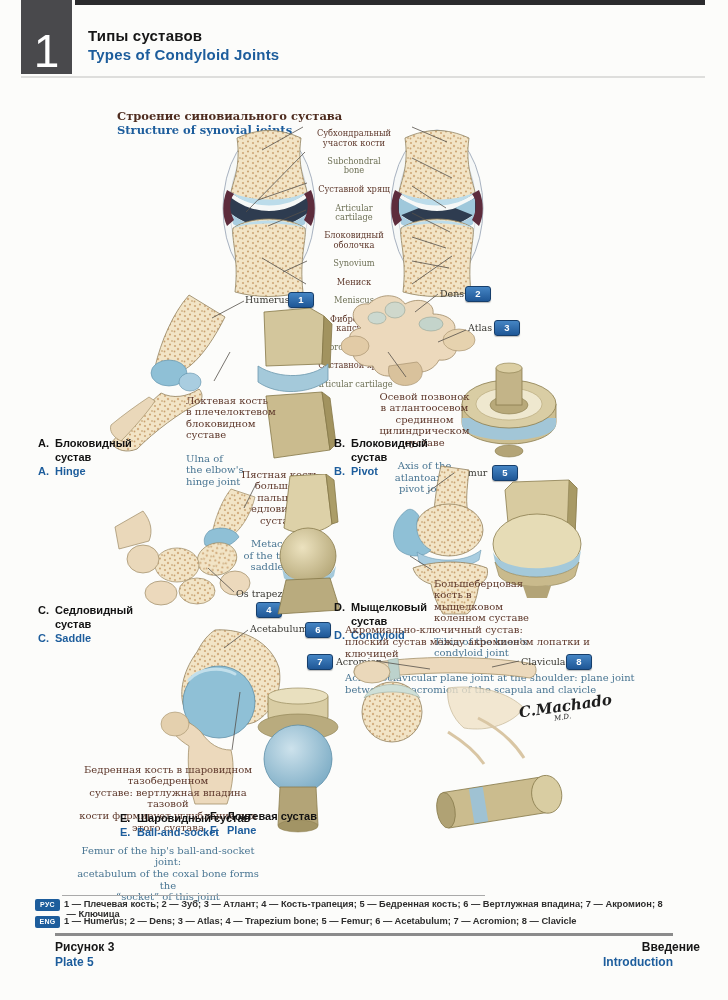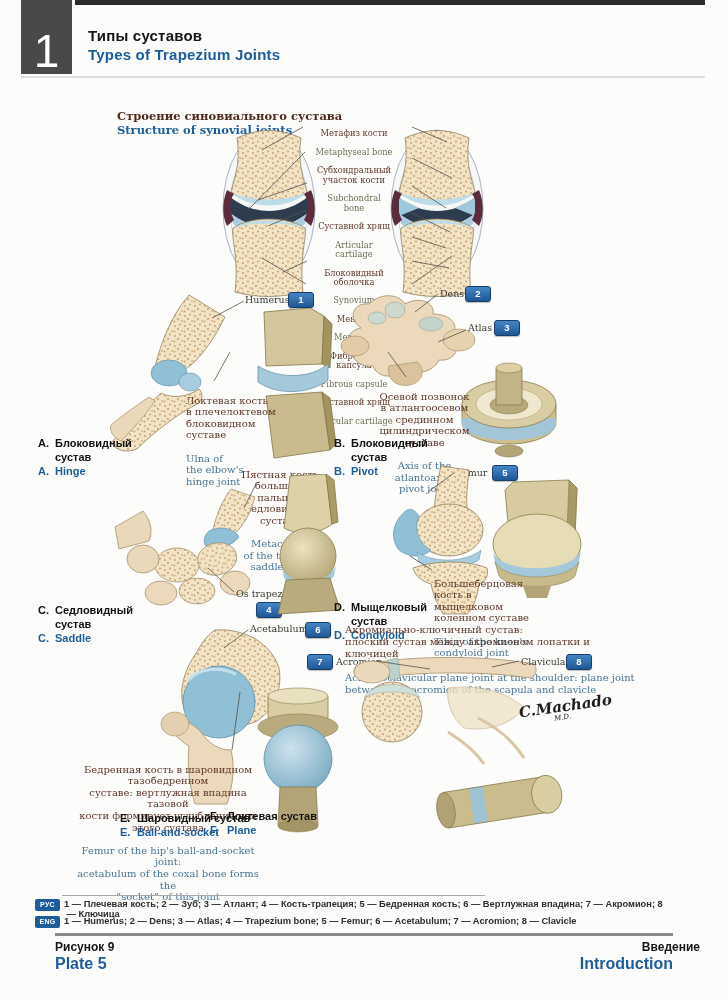--- a/index.html
+++ b/index.html
@@ -46,21 +46,21 @@
   
   #legend-rule{left:62px;top:895px;width:423px;height:1px;background:#a9a9a9;}
   .lgbadge{position:absolute;width:25px;height:12px;background:#1d5d9c;border-radius:2px;
      color:#fff;font-weight:bold;font-size:7px;text-align:center;line-height:12px;letter-spacing:.3px;}
   .lgrow{font-size:9.3px;color:#2d2d2d;width:645px;}
   .ln{font-weight:bold;}
   .lt{white-space:pre;font-weight:bold;}
   
   #footer-rule{left:55px;top:933px;width:618px;height:3px;background:#8b8b8b;}
   .foot-ru{font-weight:bold;font-size:12px;color:#161616;}
-  .foot-en{font-weight:bold;font-size:16px;color:#1d5d9c;}
+  .foot-en{font-weight:bold;font-size:12px;color:#1d5d9c;}
   .tr{text-align:right;}
   svg{display:block;}
 </style>
 </head>
 <body>
 
 <div id="page">
 
   <svg width="0" height="0" style="position:absolute">
     <defs>
@@ -81,21 +81,21 @@
           <stop offset="100%" stop-color="#b0a272"></stop>
       </radialGradient>
     </defs>
   </svg>
 
   <div class="abs" id="chapter-box">
     <span>1</span>
   </div>
   <div class="abs" id="top-bar"></div>
   <div class="abs title-ru" style="left:88px;top:27px">Типы суставов</div>
-  <div class="abs title-en" style="left:88px;top:46px">Types of Trapezium Joints</div>
+  <div class="abs title-en" style="left:88px;top:46px">Types of Condyloid Joints</div>
   <div class="abs" id="header-rule"></div>
 
   <div class="abs s-head-ru" style="left:117px;top:109px">Строение синовиального сустава</div>
   <div class="abs s-head-en" style="left:117px;top:123px">Structure of synovial joints</div>
 
   <svg class="abs" style="left:213px;top:116px" width="272" height="182" viewBox="0 0 272 182">
     <g transform="translate(8,4)">
       <ellipse cx="48" cy="88" rx="46" ry="78" fill="#f6f8f7" stroke="#a8b2c0" stroke-width="1"></ellipse>
       <ellipse cx="48" cy="88" rx="39" ry="70" fill="none" stroke="#c9d1db" stroke-width="0.8"></ellipse>
       <path d="M16,18 C20,46 12,62 10,72 C28,88 68,88 86,72 C84,62 76,46 80,18 C58,8 38,8 16,18 Z" fill="url(#trab)" stroke="#8f815f" stroke-width="0.8"></path>
@@ -117,24 +117,20 @@
       <path d="M86,78 L66,88 L86,96 Z" fill="#9fc8db"></path>
       <path d="M10,94 C34,112 62,112 86,94 L84,104 C62,118 34,118 12,104 Z" fill="#a9cde0"></path>
       <path d="M6,70 C1,82 1,96 6,106 L13,100 C8,91 8,80 13,74 Z" fill="#5d2c3c"></path>
       <path d="M90,70 C95,82 95,96 90,106 L83,100 C88,91 88,80 83,74 Z" fill="#5d2c3c"></path>
       <path d="M14,172 C18,138 10,118 12,108 C30,96 66,96 84,108 C86,118 78,138 82,172 C58,178 36,178 14,172 Z" fill="url(#trab)" stroke="#8f815f" stroke-width="0.8"></path>
       <path d="M12,108 C30,98 66,98 84,108 C66,102 30,102 12,108 Z" fill="#bcdcea"></path>
     </g>
   </svg>
 
   <div class="abs lblcol" style="left:302px;top:120px">
-    <div class="lbl">
-      <span class="ru-t">Метафиз кости</span><br>
-      <span class="en-olive">Metaphyseal bone</span>
-    </div>
     <div class="lbl">
       <span class="ru-t pre">Субхондральный
 участок кости</span><br>
       <span class="en-olive pre">Subchondral
 bone</span>
     </div>
     <div class="lbl">
       <span class="ru-t">Суставной хрящ</span><br>
       <span class="en-olive pre">Articular
 cartilage</span>
@@ -431,18 +427,18 @@
   <div class="lgbadge" style="left:35px;top:899px">РУС</div>
   <div class="abs lgrow" style="left:64px;top:899px">
     <span class="ln">1</span><span class="lt"> — Плечевая кость; </span><span class="ln">2</span><span class="lt"> — Зуб; </span><span class="ln">3</span><span class="lt"> — Атлант; </span><span class="ln">4</span><span class="lt"> — Кость-трапеция; </span><span class="ln">5</span><span class="lt"> — Бедренная кость; </span><span class="ln">6</span><span class="lt"> — Вертлужная впадина; </span><span class="ln">7</span><span class="lt"> — Акромион; </span><span class="ln">8</span><span class="lt"> — Ключица</span>
   </div>
   <div class="lgbadge" style="left:35px;top:916px">ENG</div>
   <div class="abs lgrow" style="left:64px;top:916px">
     <span class="ln">1</span><span class="lt"> — Humerus; </span><span class="ln">2</span><span class="lt"> — Dens; </span><span class="ln">3</span><span class="lt"> — Atlas; </span><span class="ln">4</span><span class="lt"> — Trapezium bone; </span><span class="ln">5</span><span class="lt"> — Femur; </span><span class="ln">6</span><span class="lt"> — Acetabulum; </span><span class="ln">7</span><span class="lt"> — Acromion; </span><span class="ln">8</span><span class="lt"> — Clavicle</span>
   </div>
 
   <div class="abs" id="footer-rule"></div>
-  <div class="abs foot-ru" style="left:55px;top:940px">Рисунок 9</div>
+  <div class="abs foot-ru" style="left:55px;top:940px">Рисунок 3</div>
   <div class="abs foot-en" style="left:55px;top:955px">Plate 5</div>
   <div class="abs foot-ru tr" style="left:500px;top:940px;width:200px">Введение</div>
   <div class="abs foot-en tr" style="left:473px;top:955px;width:200px">Introduction</div>
 
 </div>
 
 </body></html>

